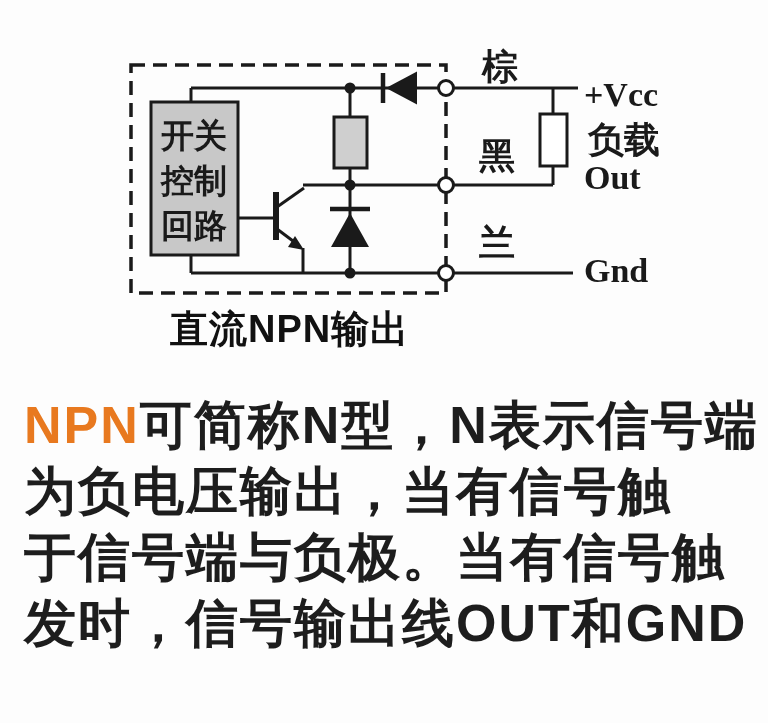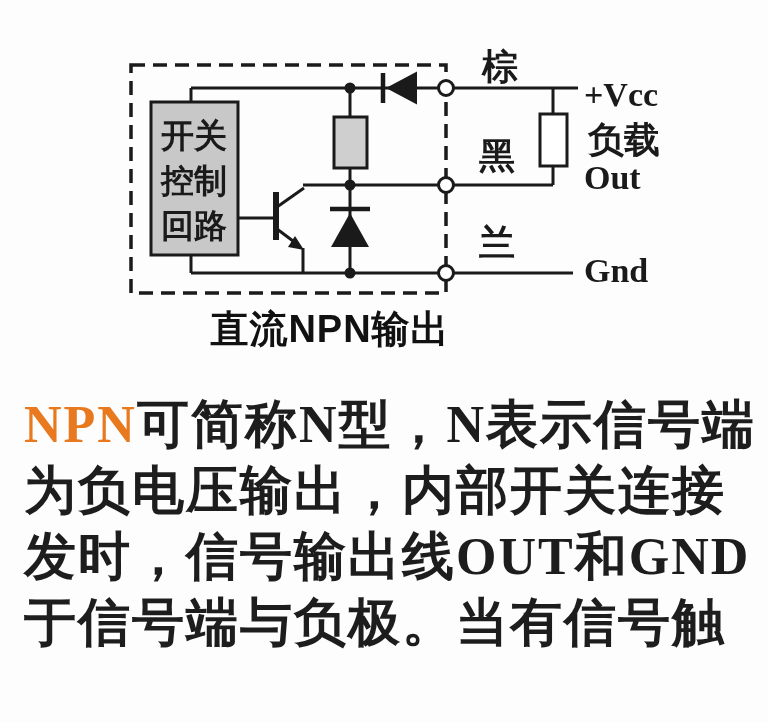--- a/index.html
+++ b/index.html
@@ -19,37 +19,36 @@
     font-family:"Liberation Sans", sans-serif;
   }
   svg text{fill:var(--line-color);}
   .serif-label{
     font-family:"Liberation Serif","DejaVu Serif",serif;
     font-weight:600;
   }
   .caption{
     position:absolute;
     left:170px;top:304px;width:320px;
-    text-align:center;
     font-size:38px;
     font-weight:900;
     letter-spacing:1px;
     color:#111111;
     font-family:"Liberation Sans","DejaVu Sans",sans-serif;
     white-space:nowrap;
   }
   .para{
     position:absolute;
     left:24px;top:392px;width:742px;
     font-size:52px;
     line-height:66px;
     font-weight:600;
     letter-spacing:2px;
     color:var(--text-dark);
-    font-family:Liberation Serif, serif;
+    font-family:Liberation Sans, sans-serif;
   }
   .para .pline{white-space:nowrap;}
   .para .accent{color:var(--accent-orange);}
 </style>
 </head>
 <body>
 
 <div class="stage">
 
   <svg width="768" height="375" viewBox="0 0 768 375" style="position:absolute;left:0;top:0;">
@@ -124,18 +123,18 @@
     <text class="serif-label" x="584" y="94" font-size="34" text-anchor="start" dominant-baseline="central">+Vcc</text>
     <text class="serif-label" x="588" y="140" font-size="36" text-anchor="start" dominant-baseline="central">负载</text>
     <text class="serif-label" x="584" y="177" font-size="34" text-anchor="start" dominant-baseline="central">Out</text>
     <text class="serif-label" x="584" y="270" font-size="34" text-anchor="start" dominant-baseline="central">Gnd</text>
   </svg>
 
   <div class="caption">直流NPN输出</div>
 
   <div class="para">
     <div class="pline"><span class="accent">NPN</span><span>可简称N型，N表示信号端</span></div>
-    <div class="pline"><span>为负电压输出，内部开关连接</span></div>
+    <div class="pline"><span>为负电压输出，当有信号触</span></div>
+    <div class="pline"><span>于信号端与负极。当有信号触</span></div>
     <div class="pline"><span>发时，信号输出线OUT和GND</span></div>
-    <div class="pline"><span>于信号端与负极。当有信号触</span></div>
   </div>
 
 </div>
 
 </body></html>

